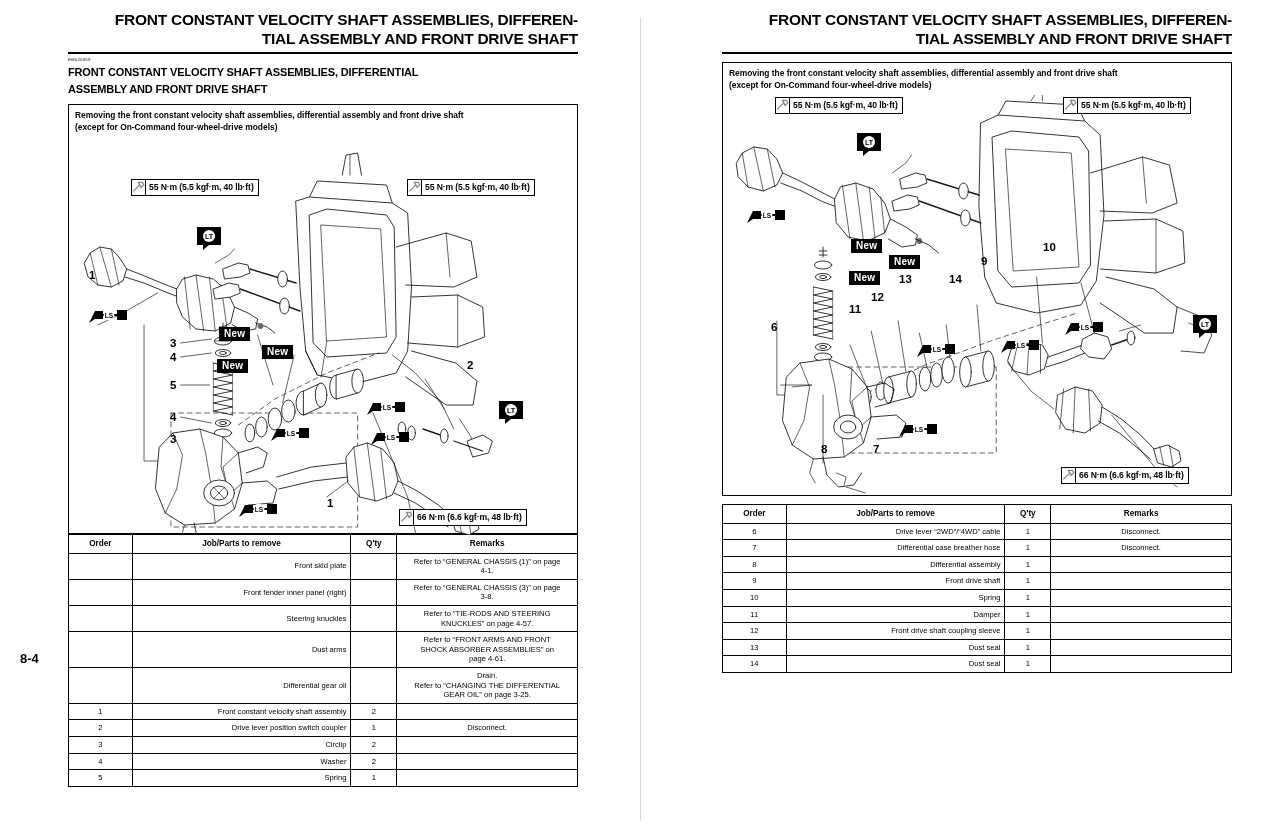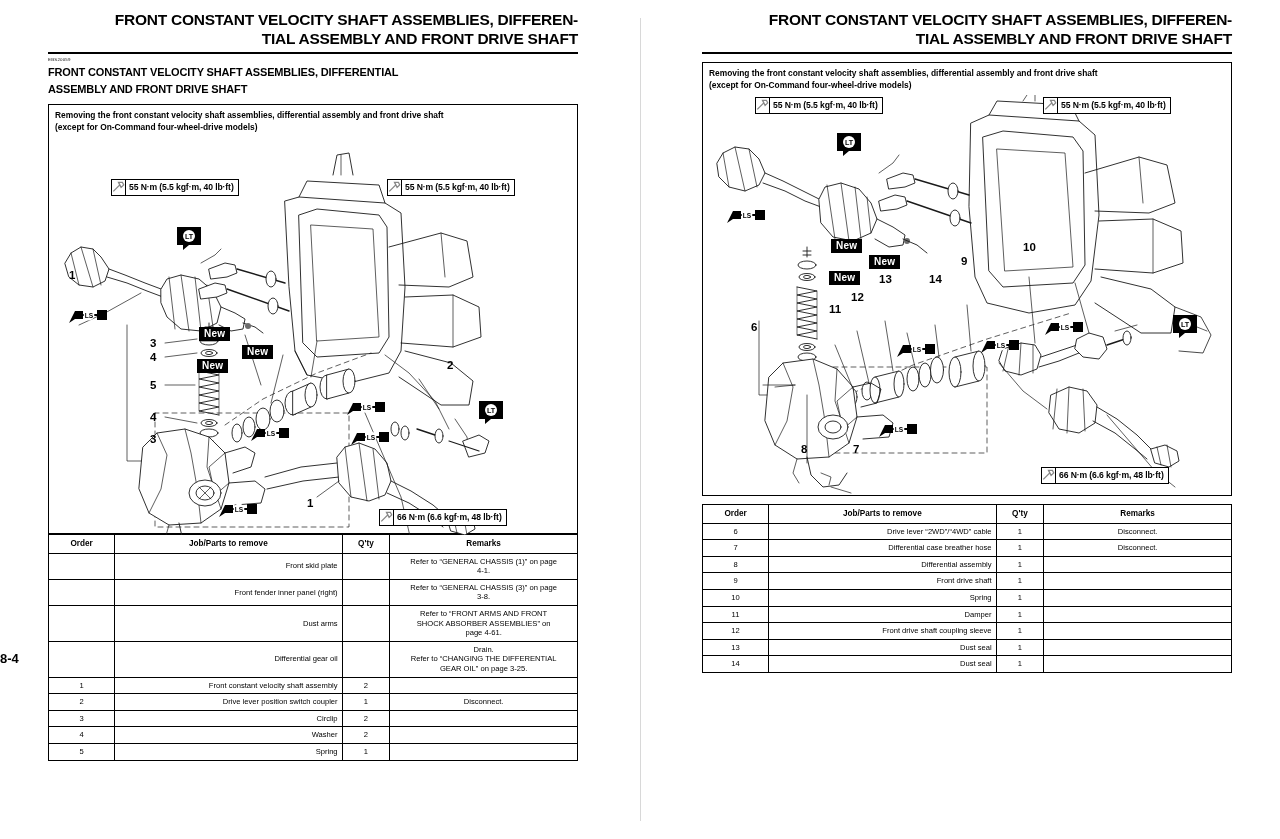--- a/index.html
+++ b/index.html
@@ -18,20 +18,21 @@
     position: relative;
     width: 1280px;
     height: 839px;
     display: flex;
   }
   .page {
     position: relative;
     width: 640px;
     height: 680px;
     box-sizing: border-box;
+    margin-left: 20px;
   }
   .page-left  { padding: 10px 62px 0 48px; }
   .page-right { padding: 10px 48px 0 62px; }
 
   .gutter {
     position: absolute;
     left: 640px; top: 18px;
     width: 1px; height: 803px;
     background: #d8d8d8;
   }
@@ -444,20 +445,29 @@
             <td class="c-order"></td>
             <td class="c-job">Front fender inner panel (right)</td>
             <td class="c-qty"></td>
             <td class="c-rem">
               <span>Refer to “GENERAL CHASSIS (3)” on page</span>
               <span>3-8.</span>
             </td>
           </tr>
           <tr>
             <td class="c-order"></td>
+            <td class="c-job">Steering knuckles</td>
+            <td class="c-qty"></td>
+            <td class="c-rem">
+              <span>Refer to “TIE-RODS AND STEERING</span>
+              <span>KNUCKLES” on page 4-57.</span>
+            </td>
+          </tr>
+          <tr>
+            <td class="c-order"></td>
             <td class="c-job">Dust arms</td>
             <td class="c-qty"></td>
             <td class="c-rem">
               <span>Refer to “FRONT ARMS AND FRONT</span>
               <span>SHOCK ABSORBER ASSEMBLIES” on</span>
               <span>page 4-61.</span>
             </td>
           </tr>
           <tr>
             <td class="c-order"></td>

